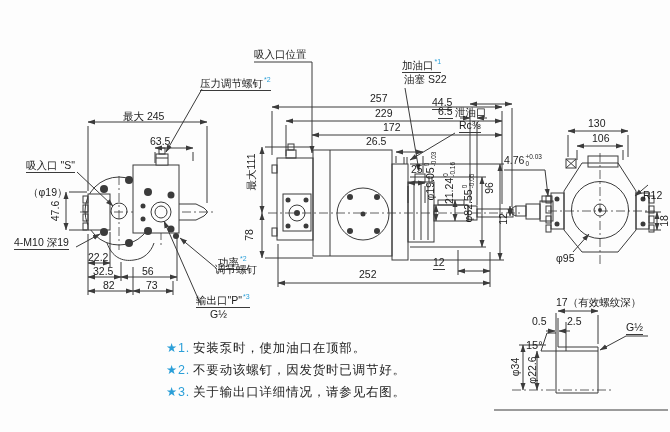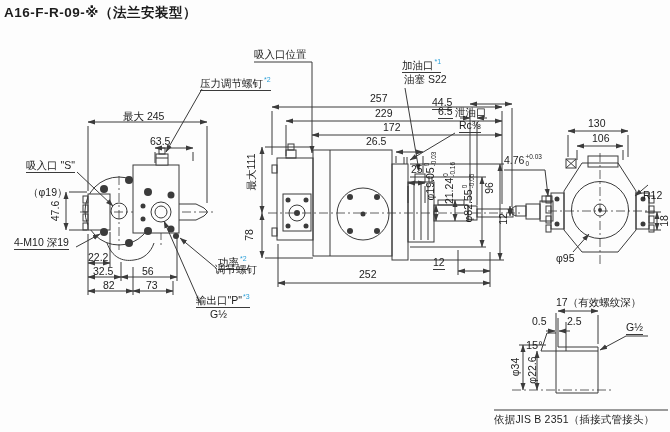--- a/index.html
+++ b/index.html
@@ -253,21 +253,20 @@
         <line x1="626" y1="336" x2="600" y2="350" marker-end="url(#ar)"></line>
         <line x1="523" y1="345" x2="523" y2="390" marker-start="url(#ar)" marker-end="url(#ar)"></line>
         <line x1="519" y1="345" x2="546" y2="345"></line>
         <line x1="537" y1="351" x2="537" y2="390" marker-start="url(#ar)" marker-end="url(#ar)"></line>
 
         <line x1="494" y1="410" x2="668" y2="410" stroke-width="1.2"></line>
       </g>
     </g>
   </svg>
 
-  <div id="title">A16-F-R-09-※（法兰安装型）</div>
 
   <span class="t" style="left:123px;top:110px">最大 245</span>
   <span class="t" style="left:150px;top:135px">63.5</span>
   <span class="t rot" style="left:55px;top:211px">47.6</span>
   <span class="t" style="left:88px;top:251px">22.2</span>
   <span class="t" style="left:93px;top:265px">32.5</span>
   <span class="t" style="left:142px;top:265px">56</span>
   <span class="t" style="left:103px;top:279px">82</span>
   <span class="t" style="left:146px;top:279px">73</span>
   <span class="t lbl ul" style="left:26px;top:159px">吸入口 "S"</span>
@@ -332,16 +331,20 @@
   <span class="t rot" style="left:503px;top:219px">12</span>
   <span class="t" style="left:556px;top:252px">φ95</span>
 
   <span class="t" style="left:556px;top:296px">17（有效螺纹深）</span>
   <span class="t" style="left:532px;top:315px">0.5</span>
   <span class="t" style="left:567px;top:315px">2.5</span>
   <span class="t ul" style="left:626px;top:321px">G½</span>
   <span class="t sm" style="left:526px;top:339px">15°</span>
   <span class="t rot" style="left:515px;top:367px">φ34</span>
   <span class="t rot" style="left:532px;top:370px">φ22.6</span>
-  <div class="jis">依据JIS B 2351（插接式管接头）</div>
-
+
+  <div id="notes">
+    <div class="nrow"><span class="nref">★1.</span><span>安装泵时，使加油口在顶部。</span></div>
+    <div class="nrow"><span class="nref">★2.</span><span>不要动该螺钉，因发货时已调节好。</span></div>
+    <div class="nrow"><span class="nref">★3.</span><span>关于输出口详细情况，请参见右图。</span></div>
+  </div>
 
 </div>
 
 </body></html>

